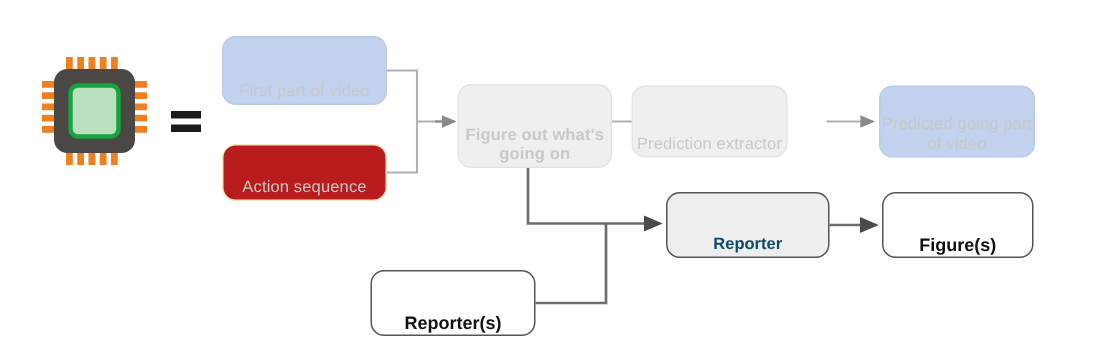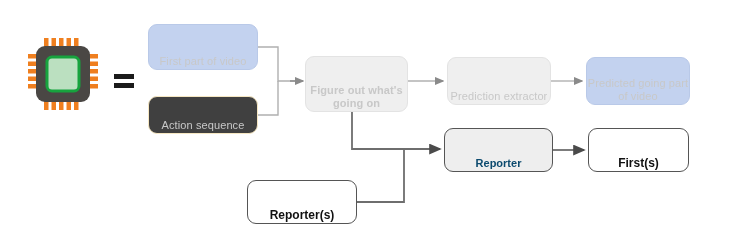--- a/index.html
+++ b/index.html
@@ -37,21 +37,21 @@
   .node-faded {
     color: #c8c8c8;
     font-size: 11px;
     letter-spacing: 0.1px;
   }
   .node-blue {
     background: #c3d2ef;
     border: 1px solid #b9c9e8;
   }
   .node-yellow {
-    background: #404040;
+    background: #b91c1c;
     border: 1px solid #f6e7c2;
   }
   .node-gray {
     background: #efefef;
     border: 1px solid #e3e3e3;
   }
   .node-solid {
     background: #eeeeee;
     border: 1.3px solid #555555;
     color: #0c4a6e;
@@ -168,33 +168,33 @@
   </div>
 
   <div class="node node-yellow node-faded" style="left:148px; top:96px; width:110px; height:38px;">
     <span>Action sequence</span>
   </div>
 
   <div class="node node-gray node-faded" style="left:305px; top:56px; width:103px; height:56px;font-weight:bold;">
     <span>Figure out what's going on</span>
   </div>
 
-  <div class="node node-gray node-faded" style="left:447px; top:57px; width:104px; height:48px;">
+  <div class="node node-gray node-faded" style="left:421px; top:57px; width:104px; height:48px;">
     <span>Prediction extractor</span>
   </div>
 
   <div class="node node-blue node-faded" style="left:586px; top:57px; width:104px; height:48px;">
     <span>Predicted going part of video</span>
   </div>
 
   <div class="node node-solid" style="left:444px; top:128px; width:109px; height:44px;">
     <span>Reporter</span>
   </div>
 
   <div class="node node-white" style="left:588px; top:128px; width:101px; height:44px;">
-    <span>First(s)</span>
+    <span>Figure(s)</span>
   </div>
 
   <div class="node node-white" style="left:247px; top:180px; width:110px; height:44px;">
     <span>Reporter(s)</span>
   </div>
 
 </div>
 
 </body></html>

